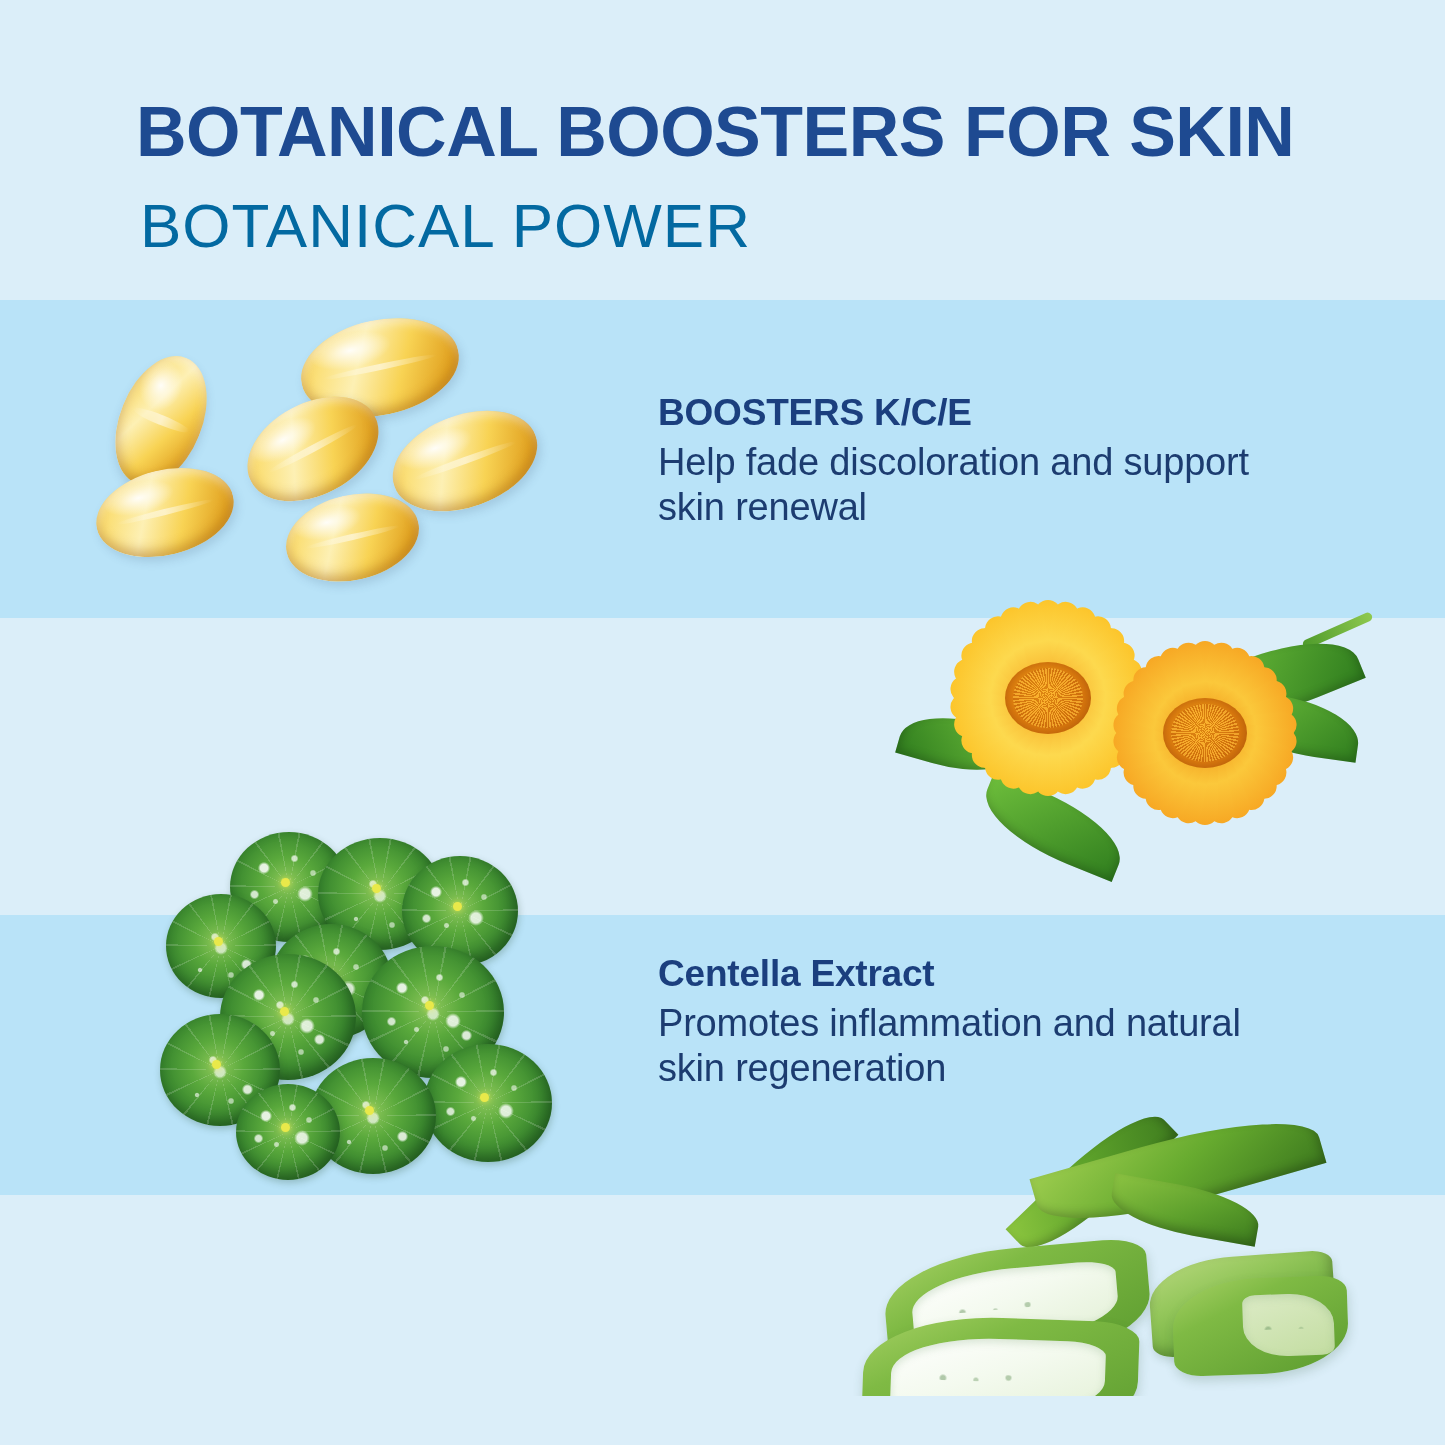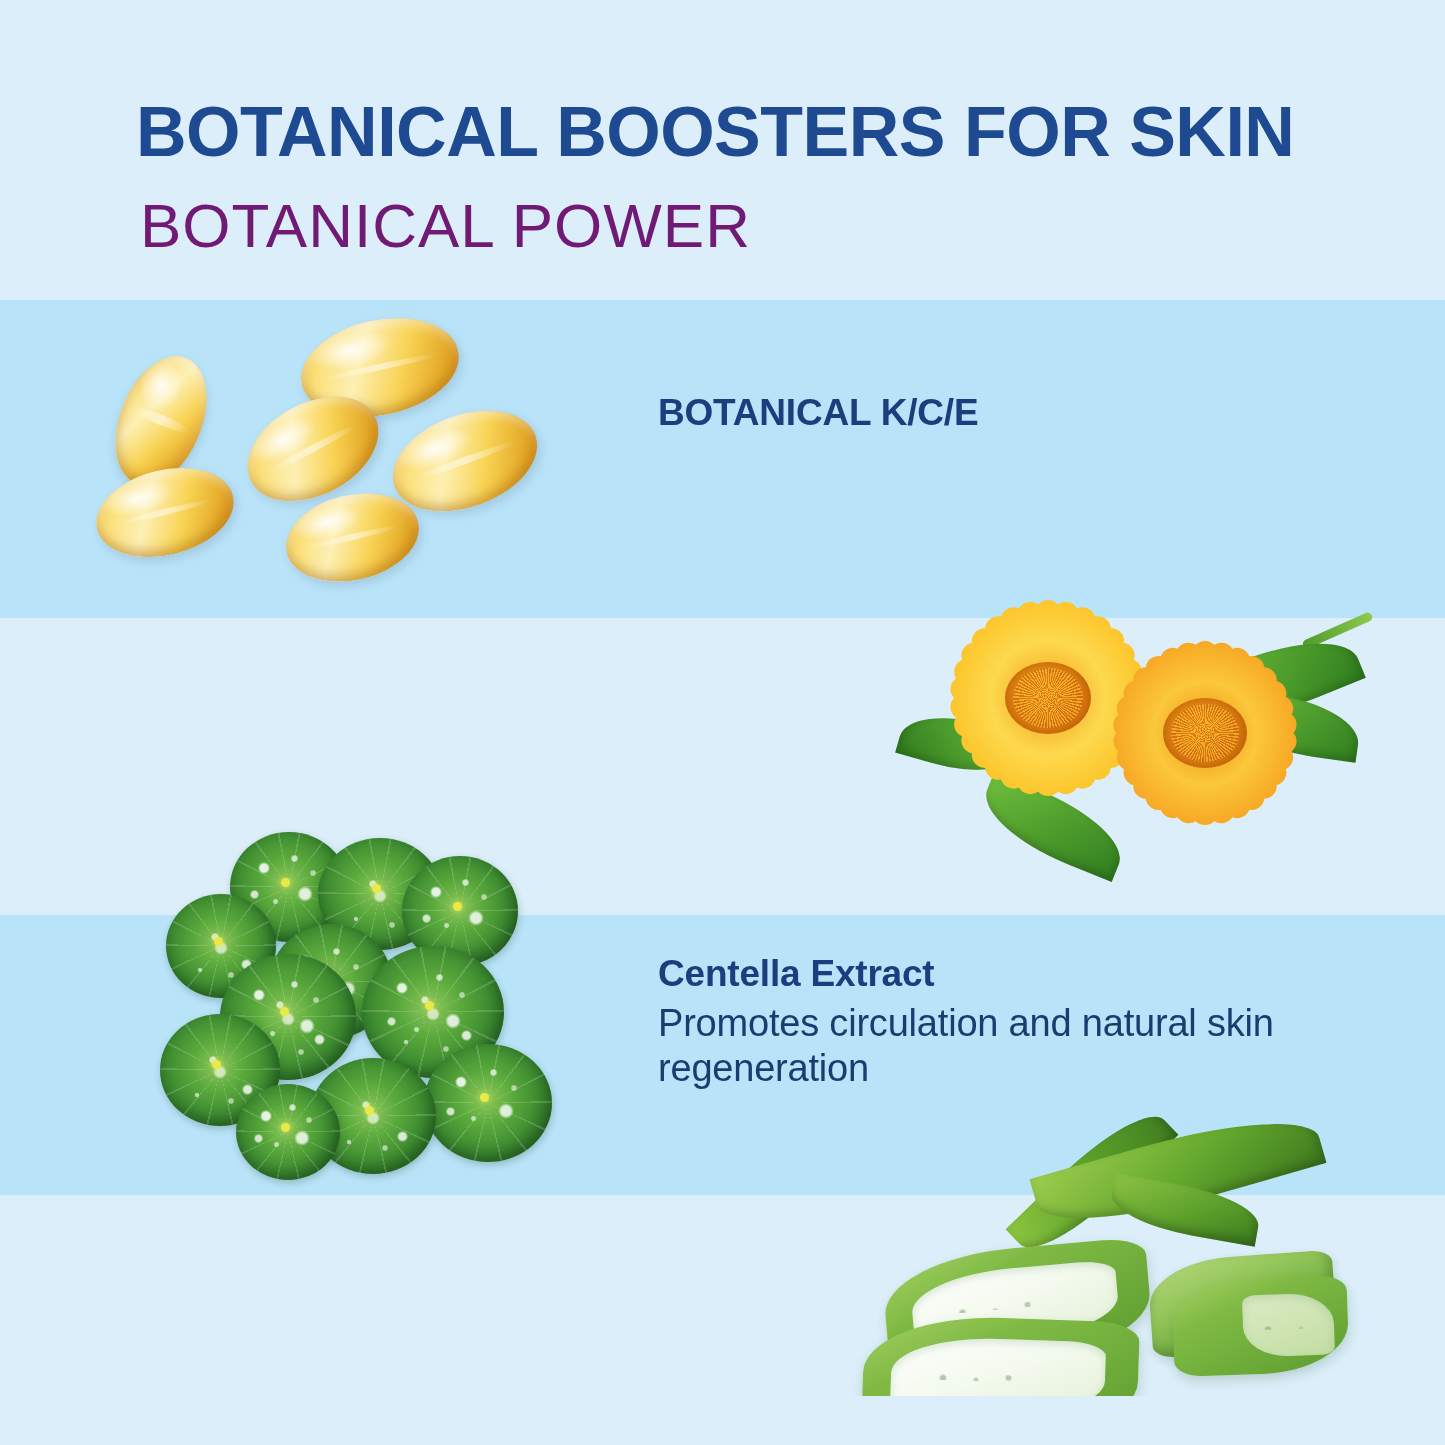--- a/index.html
+++ b/index.html
@@ -25,21 +25,21 @@
   
   #header-title {
     position:absolute; left:136px; top:92px;
     font-size:70px; font-weight:bold; letter-spacing:-0.5px;
     color:#1e4a91; white-space:nowrap;
     font-family:"Liberation Sans", sans-serif;
   }
   #header-subtitle {
     position:absolute; left:140px; top:190px;
     font-size:62px; font-weight:400; letter-spacing:1px;
-    color:#701a75; white-space:nowrap;
+    color:#0369a1; white-space:nowrap;
   }
 
   
   .feature-text { position:absolute; }
   .feature-title {
     font-size:37px; font-weight:bold; color:#1b3f7e;
     letter-spacing:-0.2px; margin-bottom:6px; white-space:nowrap;
   }
   .feature-desc {
     font-size:38px; font-weight:400; color:#1c3c70;
@@ -382,23 +382,24 @@
       </div>
     <div class="aloe-cut" id="aloe-cut1">
         <div class="gel"></div>
       </div>
     <div class="aloe-cut" id="aloe-cut2">
         <div class="gel"></div>
       </div>
   </div>
 
   <div class="feature-text" id="text-vitamins">
-    <div class="feature-title">BOTANICAL K/C/E</div>
+    <div class="feature-title">BOOSTERS K/C/E</div>
+    <div class="feature-desc">Help fade discoloration and support skin renewal</div>
   </div>
 
 
   <div class="feature-text" id="text-centella">
     <div class="feature-title">Centella Extract</div>
-    <div class="feature-desc">Promotes circulation and natural skin regeneration</div>
+    <div class="feature-desc">Promotes inflammation and natural skin regeneration</div>
   </div>
 
 
 </div>
 
 </body></html>

